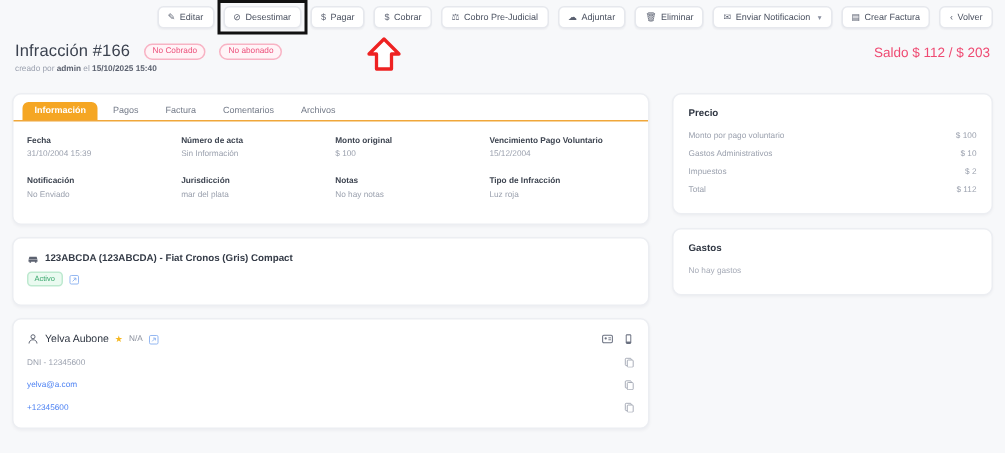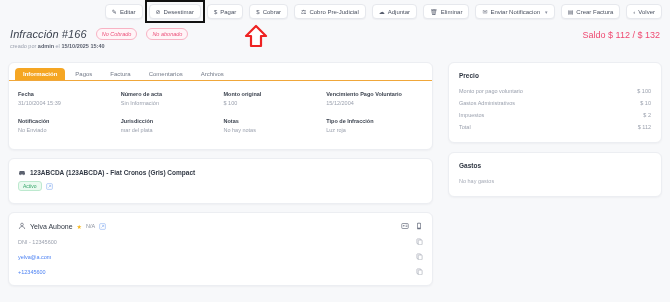--- a/index.html
+++ b/index.html
@@ -30,21 +30,21 @@
   .tbtn-wrap { position: relative; display: inline-block; }
   .tbtn-wrap.highlight { outline: 2px solid #111111; outline-offset: 2px; }
 
   .arrow-marker {
     position: absolute; left: 243px; top: 24px;
     width: 26px; height: 24px;
   }
 
   
   .header { position: absolute; top: 28px; left: 10px; right: 10px; }
-  .title-row { display: flex; gap: 9px; font-style: italic; }
+  .title-row { display: flex; align-items: center; gap: 9px; }
   .title { font-size: 11px; color: #3b424f; font-weight: 400; letter-spacing: .1px; }
   .badge {
     font-size: 5.5px; border-radius: 7px; padding: 1.5px 5px;
     border: 1px solid #f8b3c4; color: #ec4f7a; background: #fff4f7;
     white-space: nowrap;
   }
   .submeta { margin-top: 3px; font-size: 5.5px; color: #9aa0ae; }
   .submeta b { color: #5c6270; font-weight: 700; }
   .saldo {
     position: absolute; right: 0; top: 2px;
@@ -199,21 +199,21 @@
 
   <div class="header">
     <div class="title-row">
       <span class="title">Infracción #166</span>
       <span class="badge">No Cobrado</span>
       <span class="badge">No abonado</span>
     </div>
     <div class="submeta">
       <span>creado por </span><b>admin</b><span> el </span><b>15/10/2025 15:40</b>
     </div>
-    <div class="saldo">Saldo $ 112 / $ 132</div>
+    <div class="saldo">Saldo $ 112 / $ 203</div>
   </div>
 
   <div class="col-left">
 
     <div class="card">
       <div class="tabs">
         <div class="tab active">Información</div>
         <div class="tab">Pagos</div>
         <div class="tab">Factura</div>
         <div class="tab">Comentarios</div>

